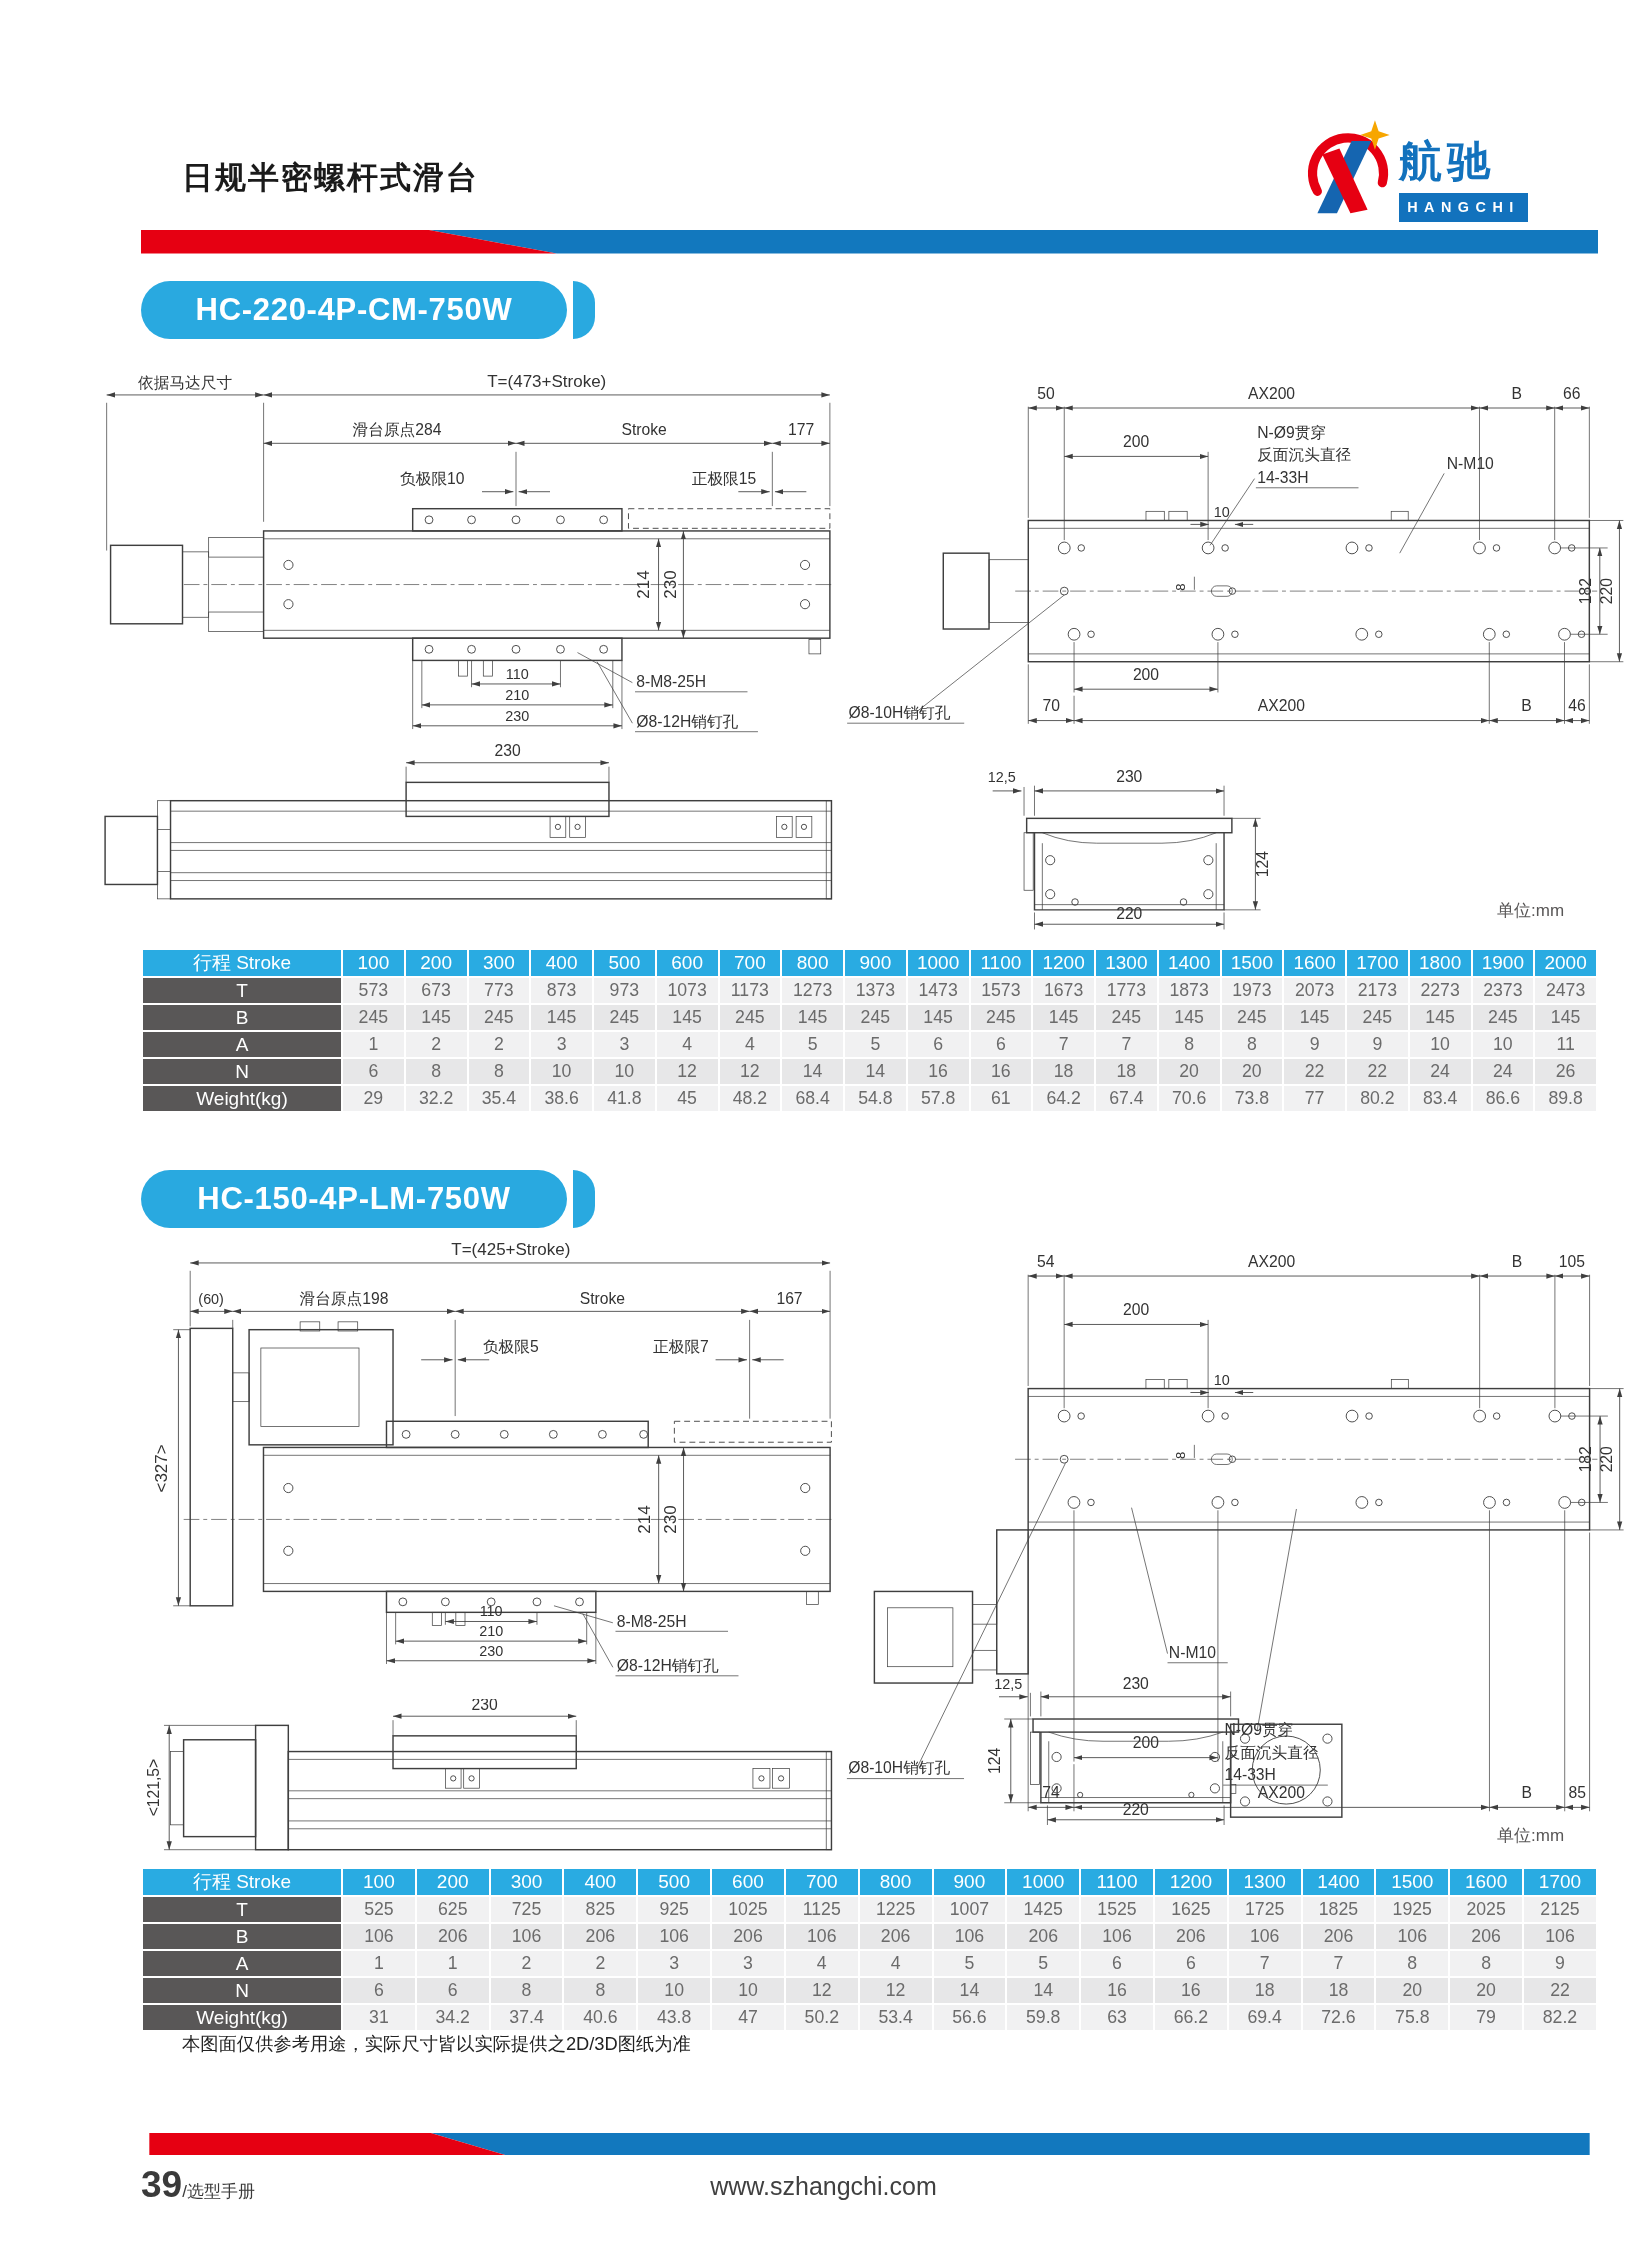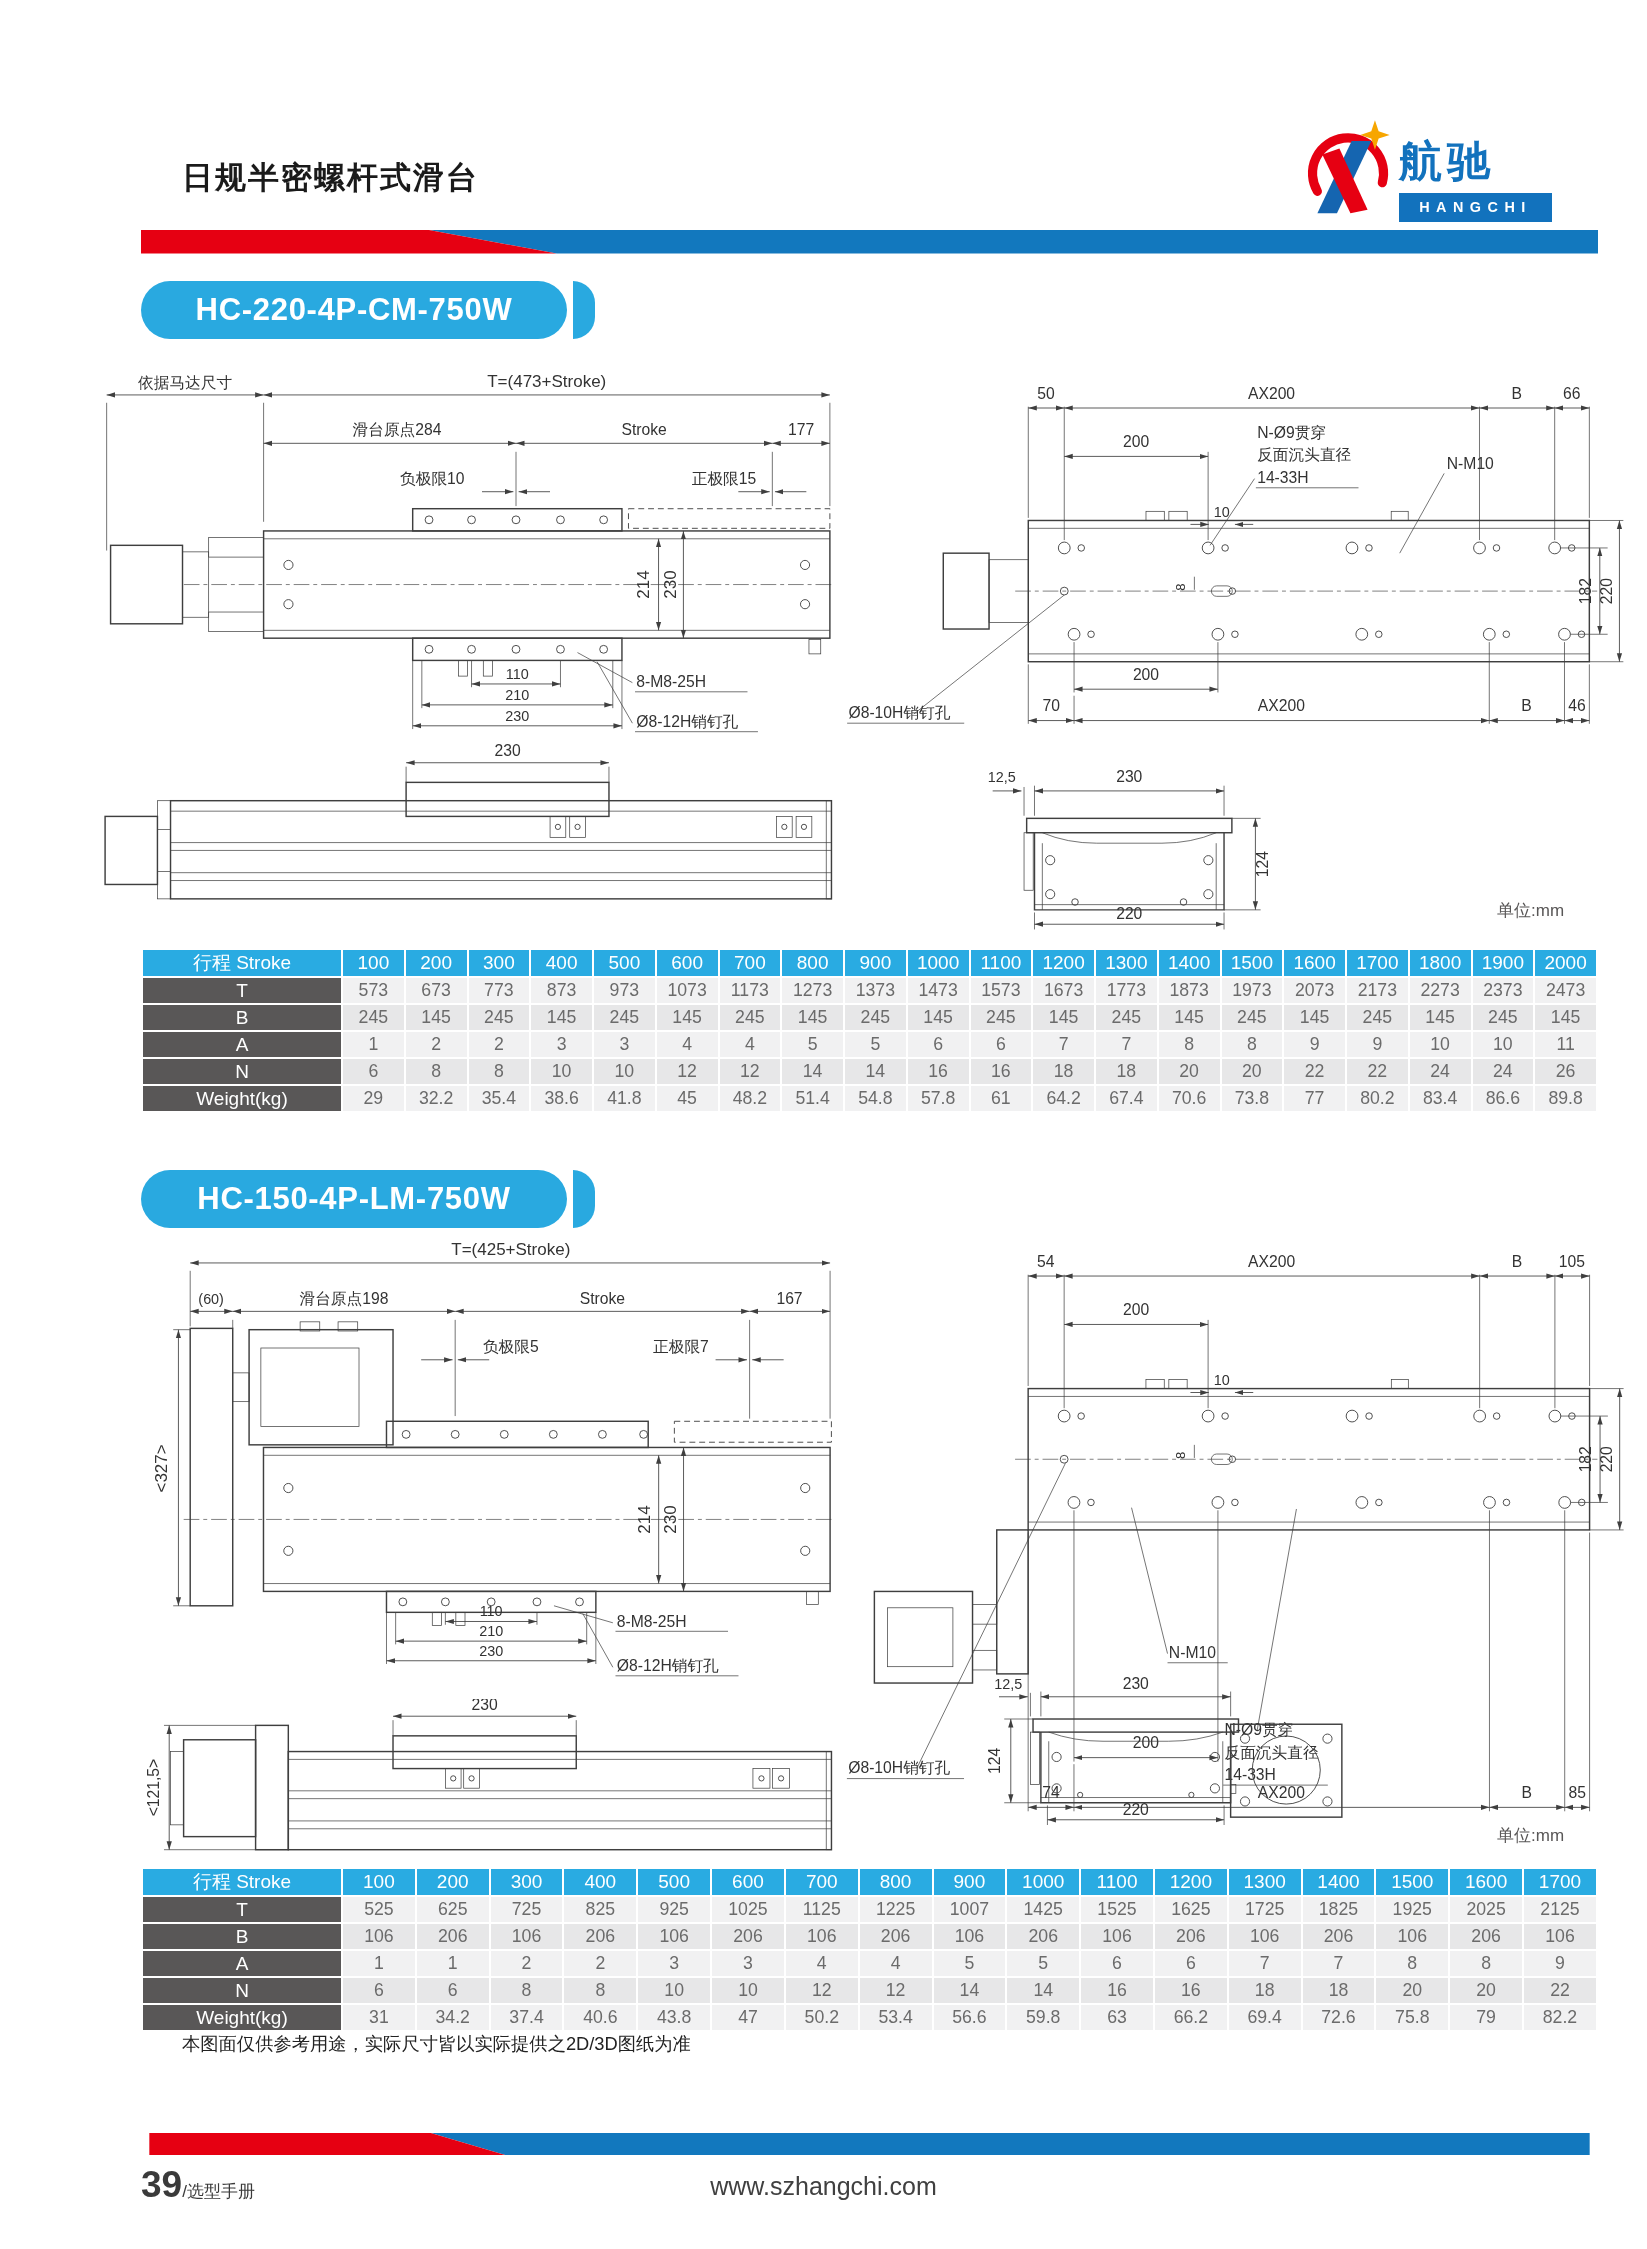--- a/index.html
+++ b/index.html
@@ -48,21 +48,21 @@
 <div class="abs page-title">日规半密螺杆式滑台</div>
 
 <div class="abs" style="left:1299px;top:113px;width:249px;height:115px">
   <svg width="98" height="110" viewBox="0 0 160 168" style="position:absolute;left:0;top:0">
     <path d="M30,122 A58,58 0 1 1 136,108" fill="none" stroke="#e60012" stroke-width="15" stroke-linecap="round"></path>
     <polygon points="86,40 118,40 62,158 30,158" fill="#1565b0"></polygon>
     <polygon points="38,62 66,52 112,152 84,158" fill="#e60012"></polygon>
     <path d="M124,6 L130,24 L148,30 L130,36 L124,54 L118,36 L100,30 L118,24 Z" fill="#f7a600"></path>
   </svg>
   <div class="abs" style="left:100px;top:19.6px;font-size:43px;font-weight:700;color:#1272bd;letter-spacing:5.2px">航驰</div>
-  <div class="abs" style="left:100px;top:80px;width:153px;height:29px;background:#1272bd;color:#fff;font-size:14.4px;letter-spacing:6.5px;text-align:center;line-height:29px;font-weight:700">HANGCHI</div>
+  <div class="abs" style="left:100px;top:80px;width:129px;height:29px;background:#1272bd;color:#fff;font-size:14.4px;letter-spacing:6.5px;text-align:center;line-height:29px;font-weight:700">HANGCHI</div>
 </div>
 
 <svg class="abs" style="left:141px;top:230px" width="1457" height="23.6" viewBox="0 0 2226 36">
   <polygon points="440,0 2226,0 2226,36 635,36" fill="#1278be"></polygon>
   <polygon points="0,0 440,0 635,36 0,36" fill="#e60012"></polygon>
 </svg>
 
 <div class="abs" style="left:141px;top:281px;width:458px;height:56px">
   <div class="badge-main">HC-220-4P-CM-750W</div>
   <div class="badge-tail"></div>
@@ -436,21 +436,21 @@
       </tr>
       <tr>
         <td class="row-label">Weight(kg)</td>
         <td class="val">29</td>
         <td class="val">32.2</td>
         <td class="val">35.4</td>
         <td class="val">38.6</td>
         <td class="val">41.8</td>
         <td class="val">45</td>
         <td class="val">48.2</td>
-        <td class="val">51.4</td>
+        <td class="val">68.4</td>
         <td class="val">54.8</td>
         <td class="val">57.8</td>
         <td class="val">61</td>
         <td class="val">64.2</td>
         <td class="val">67.4</td>
         <td class="val">70.6</td>
         <td class="val">73.8</td>
         <td class="val">77</td>
         <td class="val">80.2</td>
         <td class="val">83.4</td>

